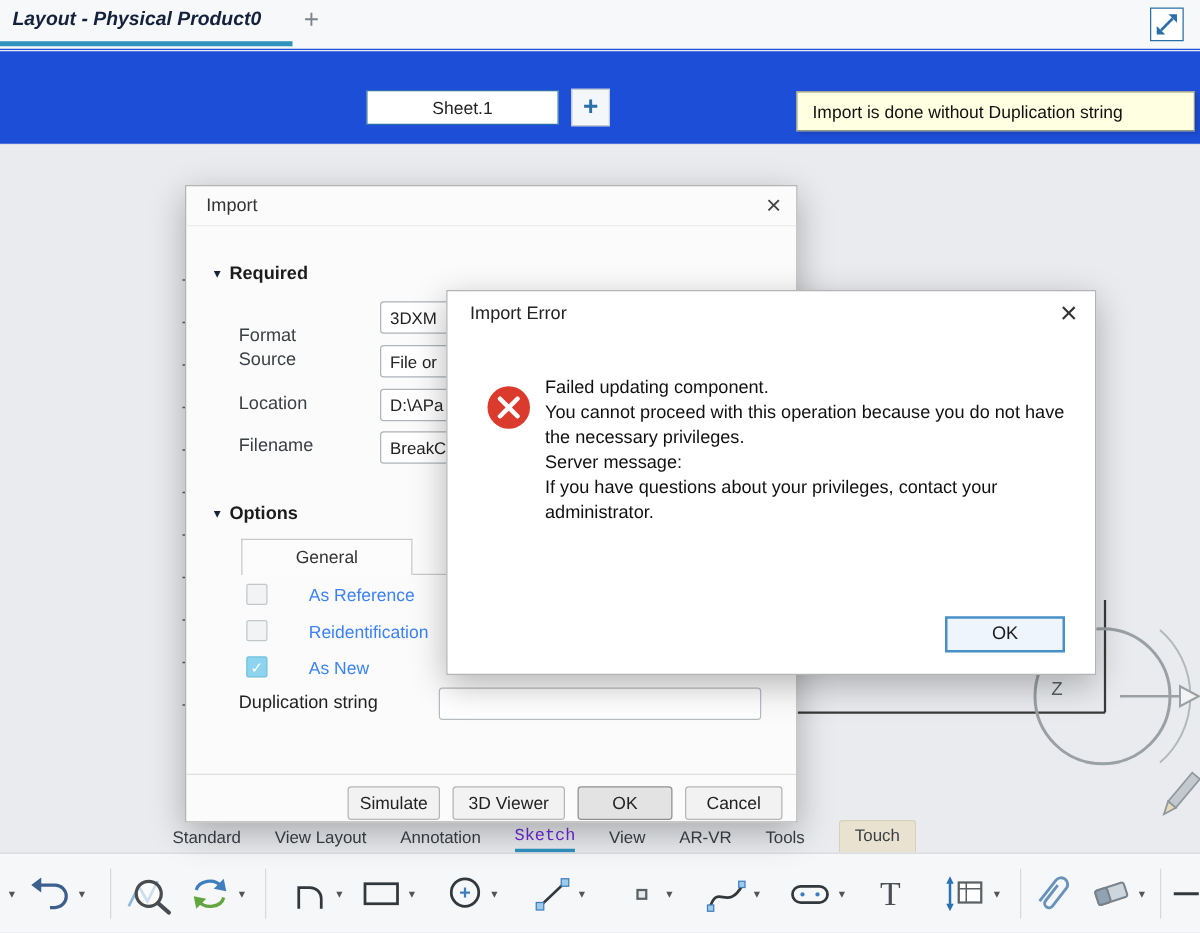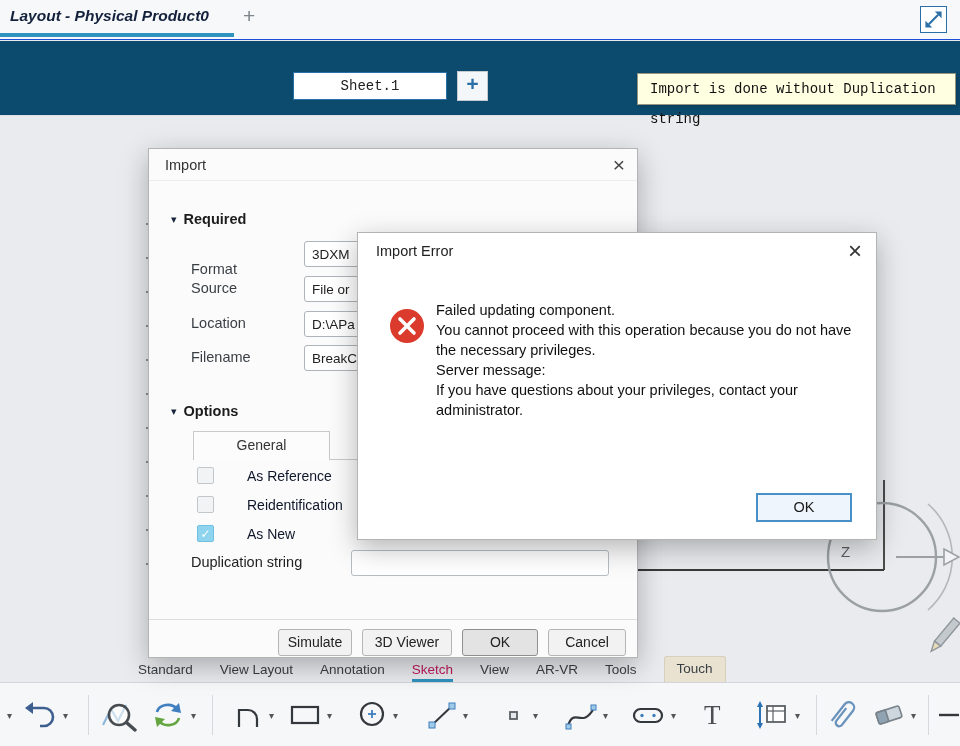--- a/index.html
+++ b/index.html
@@ -12,21 +12,21 @@
   }
 
   
   .top-bar { position:absolute; left:0; top:0; width:960px; height:40px; background:#f7f8f9; border-bottom:1px solid #1d4ed8; z-index:6; }
   .doc-tab { position:absolute; left:10px; top:7px; font-style:italic; font-weight:bold; font-size:15.5px; color:#14213d; cursor:default; }
   .doc-tab-underline { position:absolute; left:0; top:33px; width:234px; height:4px; background:#2f93be; }
   .new-tab { position:absolute; left:243px; top:4px; font-size:21px; color:#7d868d; }
   .win-btn { position:absolute; left:920px; top:6px; width:27px; height:27px; background:#fff; border:1px solid #2a6fa8; display:flex; align-items:center; justify-content:center; }
 
   
-  .sheet-bar { position:absolute; left:0; top:41px; width:960px; height:75px; background:#0c4a6e; border-bottom:1px solid #dde0e3; z-index:5;font-family:Liberation Mono, monospace; }
+  .sheet-bar { position:absolute; left:0; top:41px; width:960px; height:75px; background:#1d4ed8; border-bottom:1px solid #dde0e3; z-index:5; }
   .sheet-btn { position:absolute; left:293px; top:31px; width:154px; height:28px; background:#fff; border:1px solid #2a6fa8; font-size:14px; color:#222; text-align:center; line-height:26px; }
   .add-sheet-btn { position:absolute; left:457px; top:30px; width:31px; height:30px; background:#f3f7fa; border:1px solid #c3cbd1; color:#2a6fa8; font-size:21px; font-weight:bold; text-align:center; line-height:28px; }
   .notif { position:absolute; left:637px; top:32px; width:319px; height:32px; background:#ffffe1; border:1px solid #969680; box-shadow:2px 2px 4px rgba(0,0,0,.18); font-size:14px; color:#111; line-height:30px; padding-left:12px; }
 
   
   .sk-left   { position:absolute; left:142px; top:212px; z-index:1; }
   .sk-right  { position:absolute; left:636px; top:476px; z-index:3; }
   .compass   { position:absolute; left:808px; top:468px; z-index:3; }
   .compass-z { position:absolute; left:841px; top:543px; z-index:3; font-size:15px; color:#5a6064; }
   .pencil    { position:absolute; left:928px; top:614px; z-index:3; }
@@ -39,42 +39,42 @@
   .dlg-close { position:absolute; right:12px; top:3px; font-size:21px; color:#444; line-height:26px; }
   .sect-hdr { position:absolute; left:22px; font-size:14.5px; font-weight:bold; color:#1c1c1c; }
   .sect-arrow { color:#16233a; font-size:11px; margin-right:7px; vertical-align:1px; }
   .fld-label { position:absolute; left:42px; font-size:14.5px; color:#3a3f44; }
   .fld-input { position:absolute; left:155px; width:265px; height:26px; background:#fff; border:1px solid #aeb4b9; border-radius:3px; padding-left:7px; font-size:13.5px; font-family:inherit; color:#222; }
   .gen-tab-strip { position:absolute; left:44px; right:0; top:310px; height:1px; background:#c9c9c9; }
   .gen-tab { position:absolute; left:44px; top:282px; width:137px; height:29px; background:#fcfcfd; border:1px solid #c9c9c9; border-bottom:none; font-size:14px; color:#333; text-align:center; line-height:27px; z-index:2; }
   .chk-row { position:absolute; left:48px; height:18px; }
   .chk-box { position:absolute; left:0; top:0; width:17px; height:17px; background:#f2f3f4; border:1px solid #c2c7cb; border-radius:2px; text-align:center; line-height:16px; }
   .chk-box.checked { background:#8fd4ef; border-color:#6fc0e0; color:#fff; font-size:12px; font-weight:bold; }
-  .chk-label { position:absolute; left:50px; top:1px; font-size:14px; color:#0f172a; white-space:nowrap; }
+  .chk-label { position:absolute; left:50px; top:1px; font-size:14px; color:#3b82f6; white-space:nowrap; }
   .dup-label { position:absolute; left:42px; top:405px; font-size:14.5px; color:#222; }
   .dup-input { position:absolute; left:202px; top:401px; width:258px; height:26px; background:#fff; border:1px solid #b6bcc0; border-radius:3px; padding-left:7px; font-family:inherit; font-size:13.5px; }
   .dlg-sep { position:absolute; left:0; right:0; top:470px; height:1px; background:#dcdee0; }
   .dlg-btn { position:absolute; top:480px; height:27px; background:#f2f2f2; border:1px solid #b5b5b5; border-radius:3px; font-size:14px; color:#222; text-align:center; line-height:25px; }
   .btn-simulate { left:129px; width:74px; }
   .btn-viewer   { left:213px; width:90px; }
   .btn-ok-imp   { left:313px; width:76px; background:#e3e3e3; border-color:#8f8f8f; }
   .btn-cancel   { left:399px; width:78px; }
 
   
   .error-dlg { left:357px; top:232px; width:520px; height:308px; z-index:20; background:#fff; }
   .err-title { position:absolute; left:18px; top:10px; font-size:14.5px; color:#222; }
   .err-close { position:absolute; right:14px; top:4px; font-size:24px; font-weight:300; color:#333; }
   .err-icon { position:absolute; left:31px; top:75px; }
   .err-text { position:absolute; left:78px; top:67px; width:436px; font-size:14.5px; line-height:20px; color:#101010; }
   .err-ok { position:absolute; left:398px; top:260px; width:96px; height:29px; background:#eef5fc; border:2px solid #4a90c8; font-size:14.5px; color:#1a1a1a; text-align:center; line-height:25px; }
 
   
   .ribbon-tabs { position:absolute; left:0; top:655px; width:960px; height:27px; display:flex; align-items:flex-end; padding-left:138px; gap:27px; z-index:4; }
   .rtab { font-size:13.5px; color:#3a3f45; padding-bottom:5px; white-space:nowrap; }
-  .rtab.active { color:#be185d; border-bottom:3px solid #2f93be; padding-bottom:2px; }
+  .rtab.active { color:#6d28d9; border-bottom:3px solid #2f93be; padding-bottom:2px;font-family:Liberation Mono, monospace; }
   .rtab.touch { background:#e9e2d0; border:1px solid #d8d0bc; border-bottom:none; border-radius:3px 3px 0 0; padding:4px 12px 6px; }
 
   
   .toolbar { position:absolute; left:0; top:682px; width:960px; height:64px; background:#f6f7f9; border-top:1px solid #d3d6d9; z-index:4; }
   .titem { position:absolute; top:12px; height:40px; display:flex; align-items:center; }
   .chev { font-size:10px; color:#555; margin-left:5px; }
   .tsep { position:absolute; top:12px; width:1px; height:40px; background:#d6d9db; }
   .t-overflow { left:2px; }  .t-undo { left:24px; }
   .s1 { left:88px; }
   .t-zoom { left:100px; } .t-update { left:150px; }

